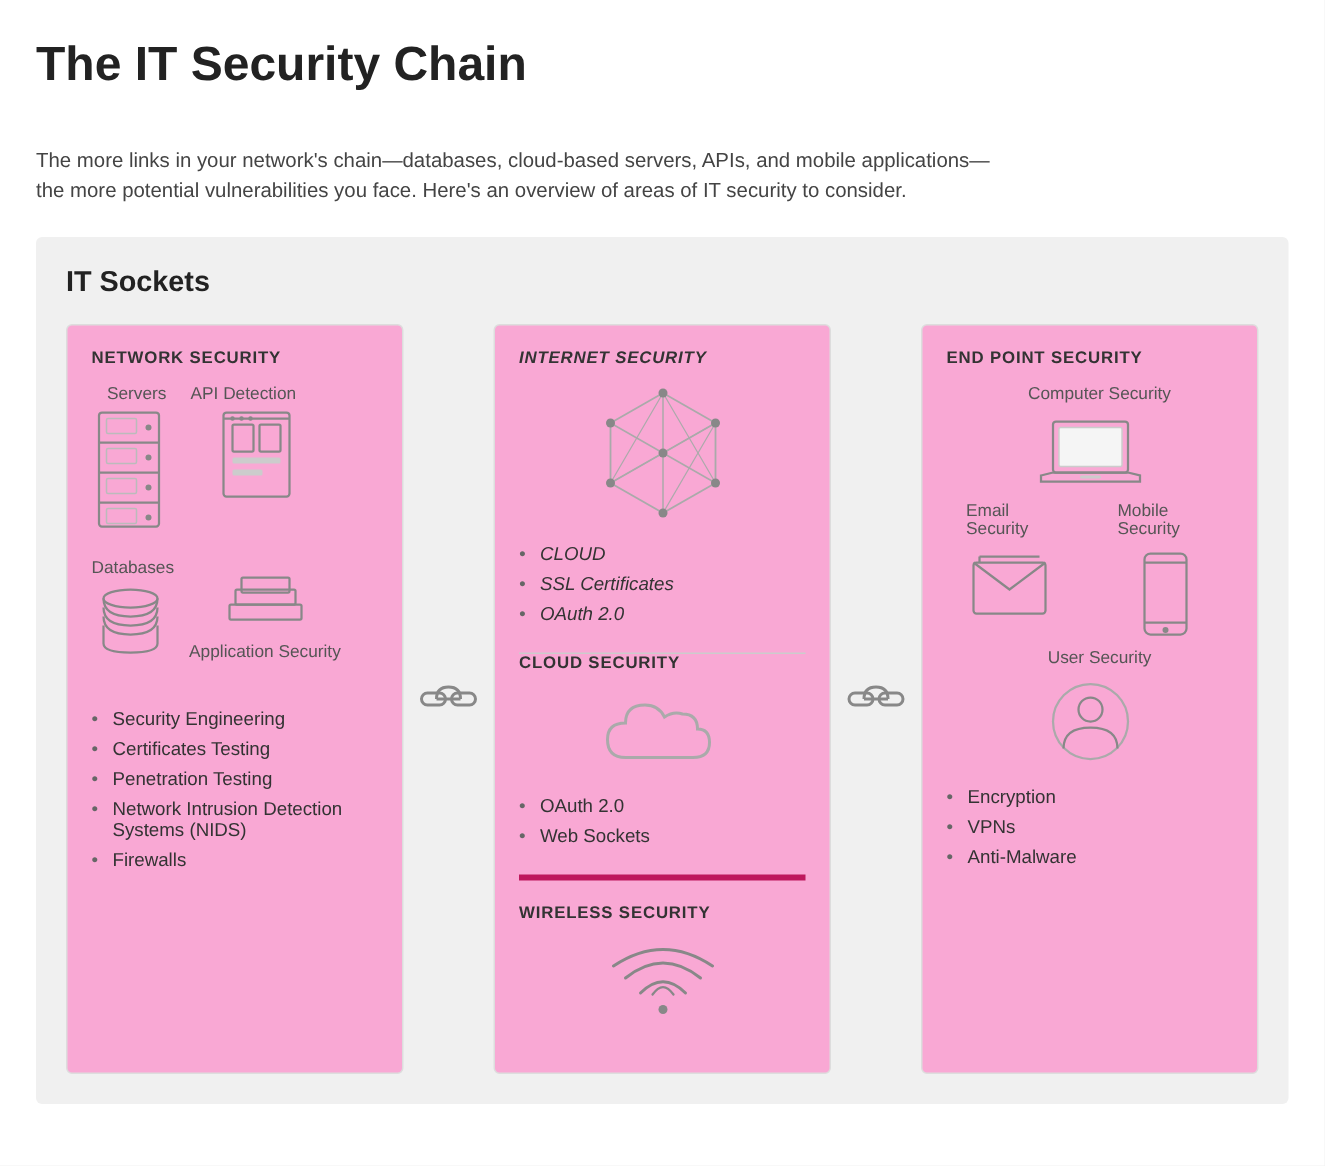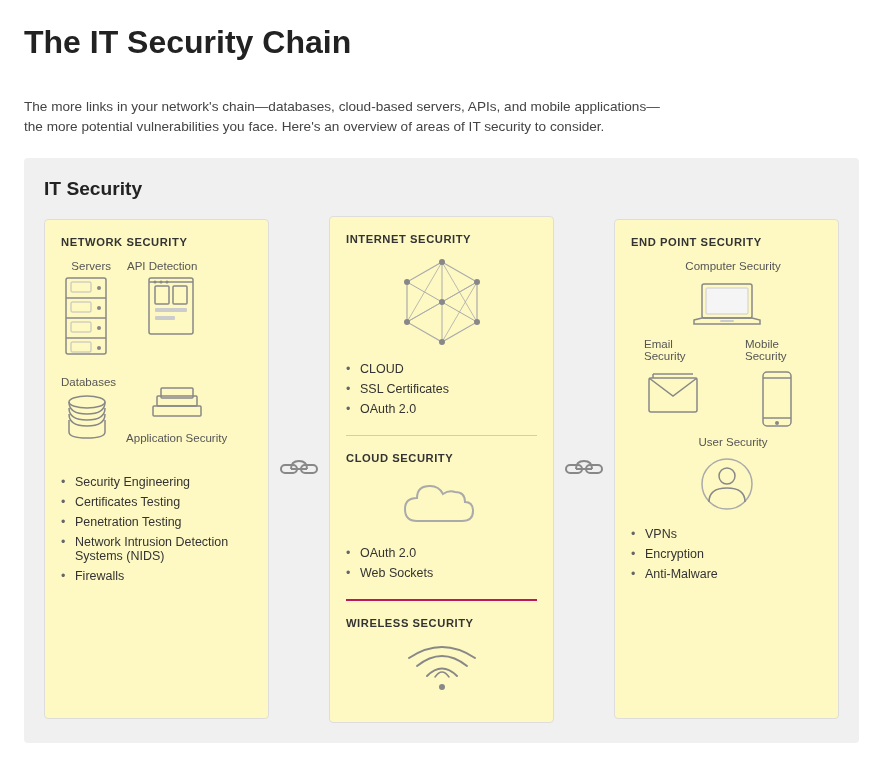--- a/index.html
+++ b/index.html
@@ -32,21 +32,21 @@
       font-size: 1.2rem;
       font-weight: bold;
       margin-bottom: 16px;
     }
     .columns-wrapper {
       display: flex;
       align-items: center;
       gap: 0;
     }
     .column {
-      background: #fef9c3;
+      background: #f9a8d4;
       border: 1px solid #ddd;
       border-radius: 4px;
       padding: 16px;
       flex: 1;
       min-height: 500px;
     }
     .link-icon {
       display: flex;
       align-items: center;
       justify-content: center;
@@ -107,28 +107,28 @@
       position: relative;
     }
     .bullet-list li::before {
       content: "•";
       position: absolute;
       left: 0;
       color: #666;
     }
     
     .internet-section {
-      margin-bottom: 16px;
       padding-bottom: 16px;
       border-bottom: 1px solid #ccc;
+      font-style: italic;
     }
     .cloud-section {
       margin-bottom: 16px;
       padding-bottom: 16px;
-      border-bottom: 2px solid #be185d;
+      border-bottom: 4px solid #be185d;
     }
     .wireless-section {}
     .geo-icon-wrapper {
       display: flex;
       justify-content: center;
       margin: 10px 0;
     }
     .ep-icon-item {
       display: flex;
       flex-direction: column;
@@ -140,21 +140,21 @@
       padding-left: 13px;
     }
   </style>
 </head>
 <body>
 
 <h1>The IT Security Chain</h1>
 <p class="subtitle">The more links in your network's chain—databases, cloud-based servers, APIs, and mobile applications—the more potential vulnerabilities you face. Here's an overview of areas of IT security to consider.</p>
 
 <div class="it-security-container">
-  <div class="it-security-title">IT Security</div>
+  <div class="it-security-title">IT Sockets</div>
 
   <div class="columns-wrapper">
 
     <div class="column">
       <div class="section-header">NETWORK SECURITY</div>
 
       <div class="network-icons">
 
         <div class="server-group">
           <div class="icon-label">Servers</div>
@@ -343,20 +343,20 @@
       <div class="ep-icon-item" style="margin-bottom:10px;">
         <div class="icon-label">User Security</div>
         <svg width="56" height="56" viewBox="0 0 56 56">
           <circle cx="28" cy="28" r="25" fill="none" stroke="#aaa" stroke-width="1.5"></circle>
           <circle cx="28" cy="20" r="8" fill="none" stroke="#888" stroke-width="1.5"></circle>
           <path d="M10 46 Q10 32 28 32 Q46 32 46 46" fill="none" stroke="#888" stroke-width="1.5"></path>
         </svg>
       </div>
 
       <ul class="bullet-list">
+        <li>Encryption</li>
         <li>VPNs</li>
-        <li>Encryption</li>
         <li>Anti-Malware</li>
       </ul>
     </div>
 
   </div>
 </div>
 
 </body></html>

